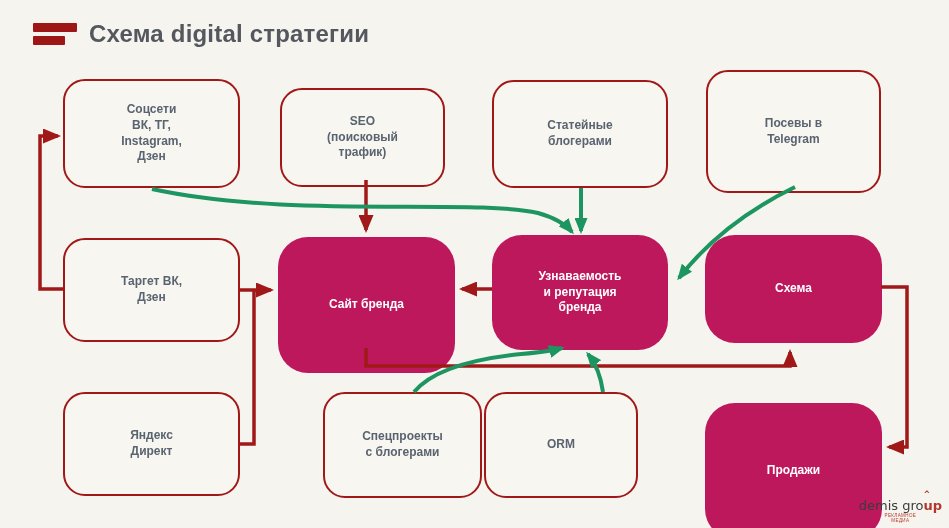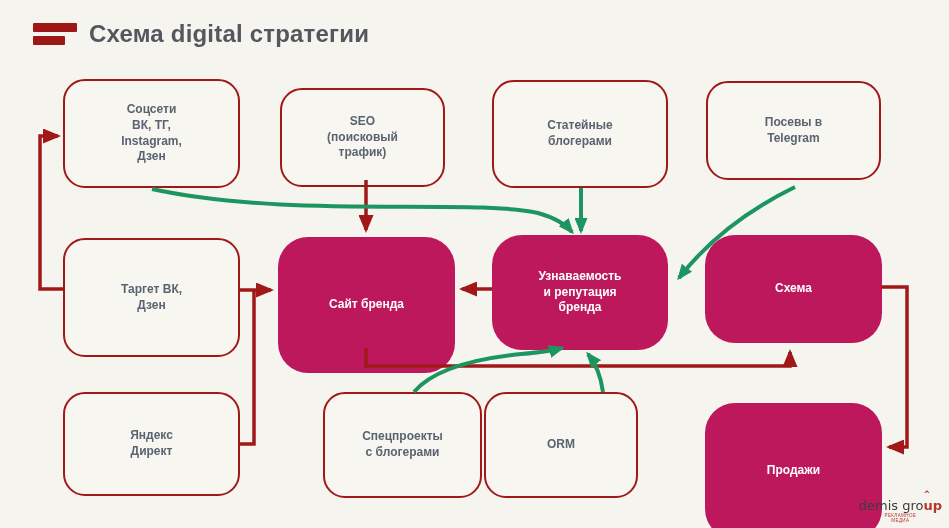--- a/index.html
+++ b/index.html
@@ -18,22 +18,22 @@
   .node{
     position:absolute;display:flex;align-items:center;justify-content:center;
     text-align:center;font-weight:bold;font-size:12px;line-height:1.3;
     white-space:pre-line;box-sizing:border-box;z-index:1;
   }
   .outline{background:#F7F6F1;border:2.5px solid #A01818;border-radius:22px;color:#5A6470;}
   .solid{background:#be185d;border-radius:30px;color:#FFFFFF;}
   .n0{left:63px;top:79px;width:177px;height:109px;}
   .n1{left:280px;top:88px;width:165px;height:99px;}
   .n2{left:492px;top:80px;width:176px;height:108px;}
-  .n3{left:706px;top:81px;width:175px;height:99px;}
-  .n4{left:63px;top:238px;width:177px;height:119px;}
+  .n3{left:706px;top:70px;width:175px;height:123px;}
+  .n4{left:63px;top:238px;width:177px;height:104px;}
   .n5{left:278px;top:237px;width:177px;height:136px;}
   .n6{left:492px;top:235px;width:176px;height:115px;}
   .n7{left:705px;top:235px;width:177px;height:108px;}
   .n8{left:63px;top:392px;width:177px;height:104px;}
   .n9{left:323px;top:392px;width:159px;height:106px;}
   .n10{left:484px;top:392px;width:154px;height:106px;}
   .n11{left:705px;top:403px;width:177px;height:136px;}
   
   .arrows{position:absolute;left:0;top:0;z-index:5;pointer-events:none;}
   

